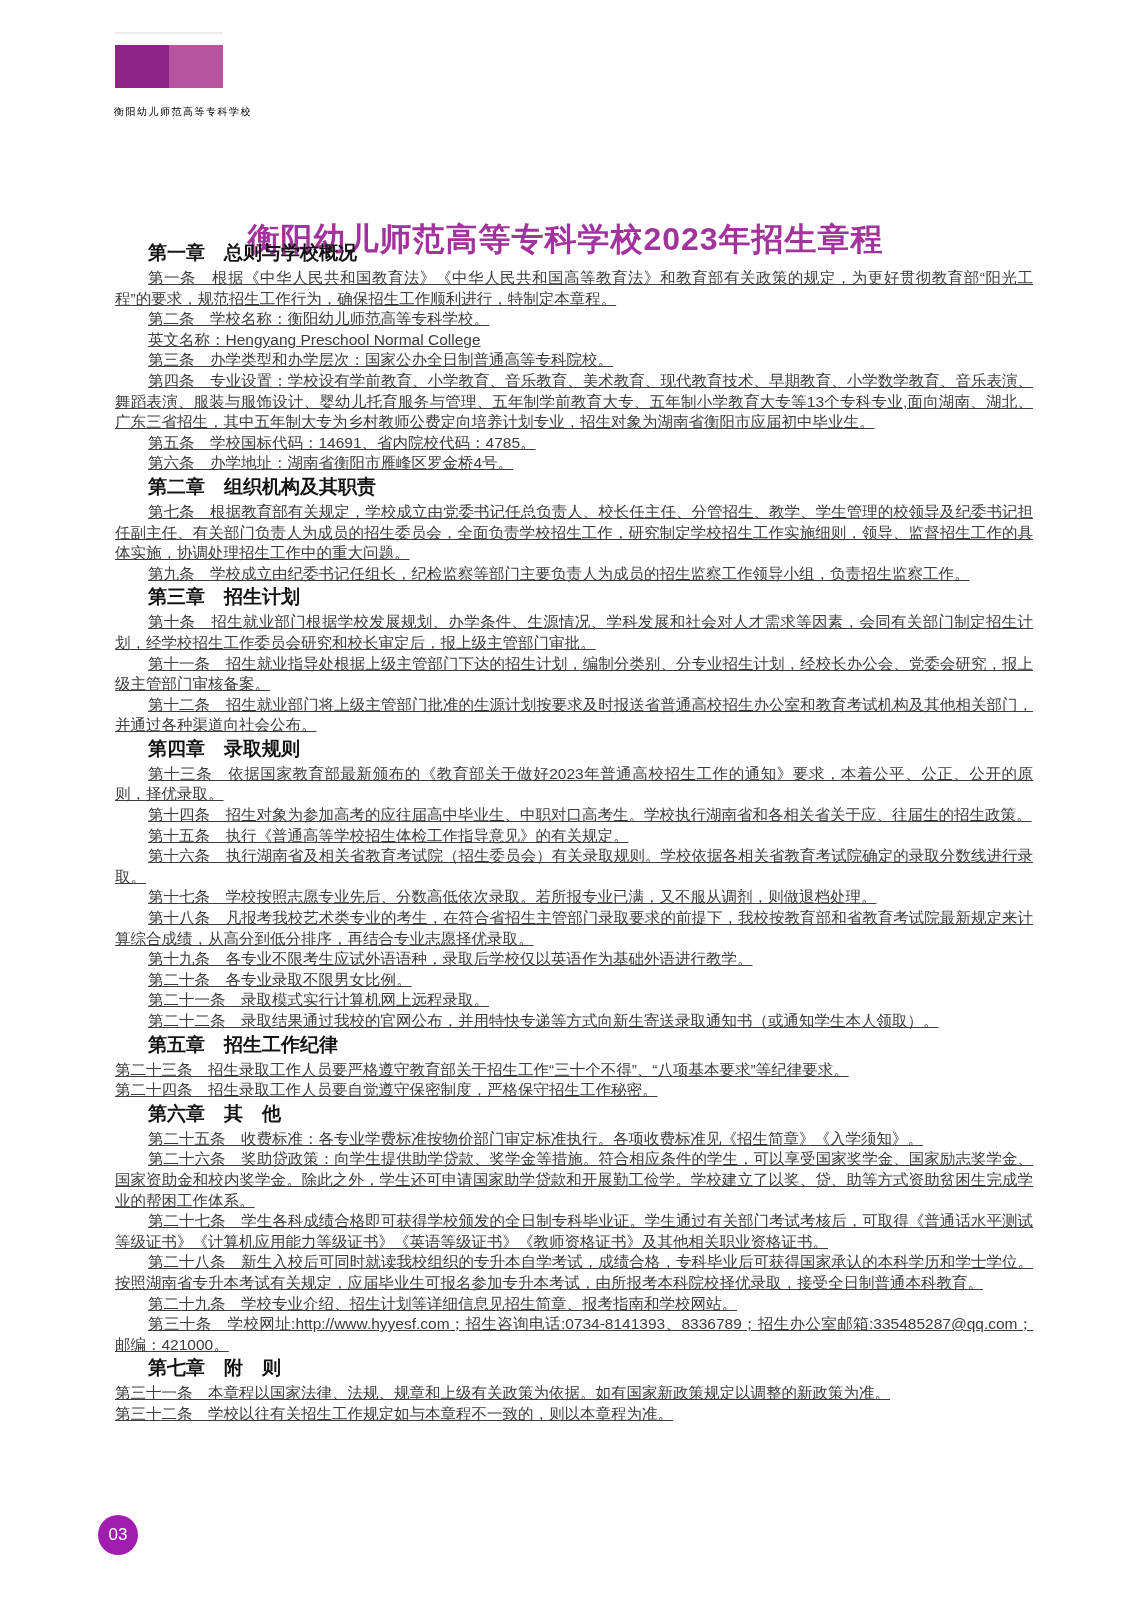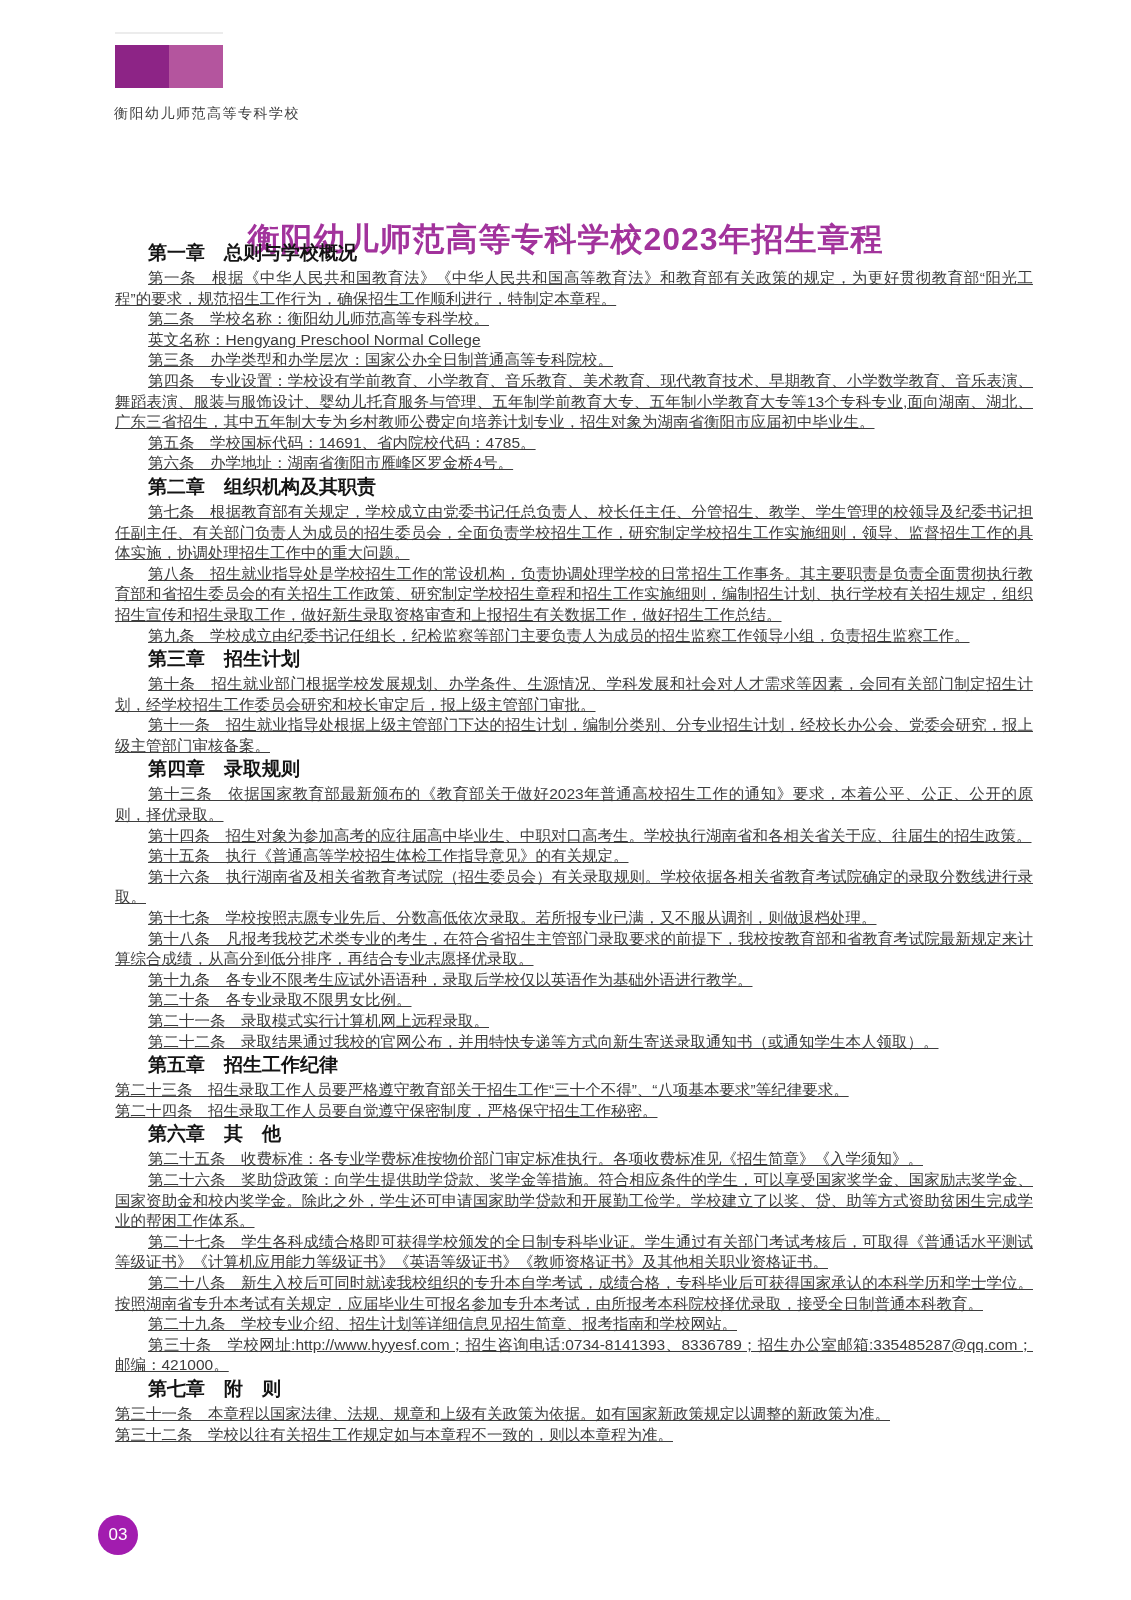--- a/index.html
+++ b/index.html
@@ -12,21 +12,21 @@
     overflow:hidden;
   }
   .logo-topline {
     position:absolute; left:115px; top:32px;
     width:108px; height:2px; background:#ececec;
   }
   .logo { position:absolute; left:115px; top:45px; display:flex; }
   .logo-square { width:54px; height:43px; }
   .school-name {
     position:absolute; left:114px; top:105px;
-    font-size:14px; color:#404040; letter-spacing:1.5px;font-family:Liberation Serif, serif;
+    font-size:10px; color:#000000; letter-spacing:1.5px;font-family:Liberation Serif, serif;
   }
   .doc-title {
     position:absolute; left:0; right:0; top:174px;
     text-align:center;
     font-size:32px; font-weight:bold;
     letter-spacing:1px;
     margin-top:44px;
   }
   .content {
     position:absolute; left:115px; top:242px; width:918px;
@@ -68,25 +68,25 @@
       <div class="chapter-heading">第一章　总则与学校概况</div>
       <p class="para indented">第一条　根据《中华人民共和国教育法》《中华人民共和国高等教育法》和教育部有关政策的规定，为更好贯彻教育部“阳光工程”的要求，规范招生工作行为，确保招生工作顺利进行，特制定本章程。</p>
       <p class="para indented">第二条　学校名称：衡阳幼儿师范高等专科学校。</p>
       <p class="para indented">英文名称：Hengyang Preschool Normal College</p>
       <p class="para indented">第三条　办学类型和办学层次：国家公办全日制普通高等专科院校。</p>
       <p class="para indented">第四条　专业设置：学校设有学前教育、小学教育、音乐教育、美术教育、现代教育技术、早期教育、小学数学教育、音乐表演、舞蹈表演、服装与服饰设计、婴幼儿托育服务与管理、五年制学前教育大专、五年制小学教育大专等13个专科专业,面向湖南、湖北、广东三省招生，其中五年制大专为乡村教师公费定向培养计划专业，招生对象为湖南省衡阳市应届初中毕业生。</p>
       <p class="para indented">第五条　学校国标代码：14691、省内院校代码：4785。</p>
       <p class="para indented">第六条　办学地址：湖南省衡阳市雁峰区罗金桥4号。</p>
       <div class="chapter-heading">第二章　组织机构及其职责</div>
       <p class="para indented">第七条　根据教育部有关规定，学校成立由党委书记任总负责人、校长任主任、分管招生、教学、学生管理的校领导及纪委书记担任副主任、有关部门负责人为成员的招生委员会，全面负责学校招生工作，研究制定学校招生工作实施细则，领导、监督招生工作的具体实施，协调处理招生工作中的重大问题。</p>
-      <p class="para indented">第八条　招生就业指导处是学校招生工作的常设机构，负责协调处理学校的日常招生工作事务。其主要职责是负责全面贯彻执行教育部和省招生委员会的有关招生工作政策、研究制定学校招生章程和招生工作实施细则，编制招生计划、执行学校有关招生规定，组织招生宣传和招生录取工作，做好新生录取资格审查和上报招生有关数据工作，做好招生工作总结。</p>
       <p class="para indented">第九条　学校成立由纪委书记任组长，纪检监察等部门主要负责人为成员的招生监察工作领导小组，负责招生监察工作。</p>
       <div class="chapter-heading">第三章　招生计划</div>
       <p class="para indented">第十条　招生就业部门根据学校发展规划、办学条件、生源情况、学科发展和社会对人才需求等因素，会同有关部门制定招生计划，经学校招生工作委员会研究和校长审定后，报上级主管部门审批。</p>
       <p class="para indented">第十一条　招生就业指导处根据上级主管部门下达的招生计划，编制分类别、分专业招生计划，经校长办公会、党委会研究，报上级主管部门审核备案。</p>
+      <p class="para indented">第十二条　招生就业部门将上级主管部门批准的生源计划按要求及时报送省普通高校招生办公室和教育考试机构及其他相关部门，并通过各种渠道向社会公布。</p>
       <div class="chapter-heading">第四章　录取规则</div>
       <p class="para indented">第十三条　依据国家教育部最新颁布的《教育部关于做好2023年普通高校招生工作的通知》要求，本着公平、公正、公开的原则，择优录取。</p>
       <p class="para indented">第十四条　招生对象为参加高考的应往届高中毕业生、中职对口高考生。学校执行湖南省和各相关省关于应、往届生的招生政策。</p>
       <p class="para indented">第十五条　执行《普通高等学校招生体检工作指导意见》的有关规定。</p>
       <p class="para indented">第十六条　执行湖南省及相关省教育考试院（招生委员会）有关录取规则。学校依据各相关省教育考试院确定的录取分数线进行录取。</p>
       <p class="para indented">第十七条　学校按照志愿专业先后、分数高低依次录取。若所报专业已满，又不服从调剂，则做退档处理。</p>
       <p class="para indented">第十八条　凡报考我校艺术类专业的考生，在符合省招生主管部门录取要求的前提下，我校按教育部和省教育考试院最新规定来计算综合成绩，从高分到低分排序，再结合专业志愿择优录取。</p>
       <p class="para indented">第十九条　各专业不限考生应试外语语种，录取后学校仅以英语作为基础外语进行教学。</p>
       <p class="para indented">第二十条　各专业录取不限男女比例。</p>
       <p class="para indented">第二十一条　录取模式实行计算机网上远程录取。</p>

